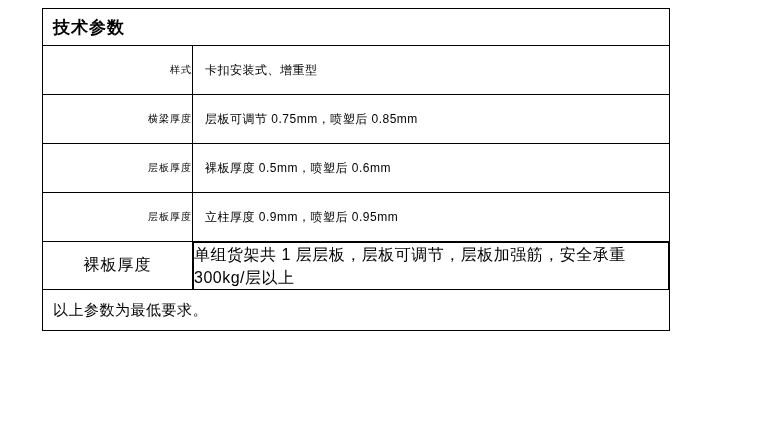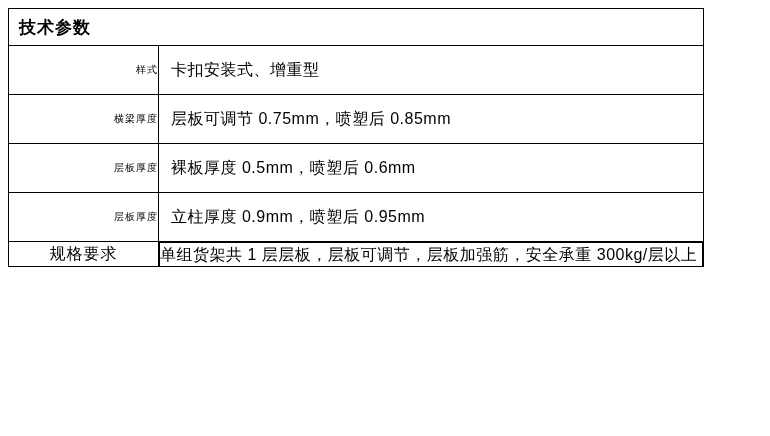--- a/index.html
+++ b/index.html
@@ -15,22 +15,23 @@
     overflow: hidden;
   }
   .sheet {
     width: 770px;
     height: 436px;
     box-sizing: border-box;
     padding: 8px 8px 0 8px;
   }
   table.spec {
     border-collapse: collapse;
-    width: 696px;
+    width: 628px;
     table-layout: fixed;
+    margin-left: 34px;
   }
   table.spec td {
     border: 1px solid #000000;
     padding: 0;
     vertical-align: middle;
   }
   .title-cell {
     height: 36px;
     font-size: 17px;
     font-weight: bold;
@@ -38,21 +39,21 @@
     letter-spacing: 1px;
   }
   .label-cell {
     width: 150px;
     text-align: right;
     font-size: 10px;
     height: 48px;
     letter-spacing: 1px;
   }
   .value-cell {
-    font-size: 16px;
+    font-size: 12px;
     padding-left: 12px !important;
     height: 48px;
     letter-spacing: 0.5px;
   }
   .inner-table {
     border-collapse: collapse;
     width: 100%;
     table-layout: fixed;
   }
   .inner-table td {
@@ -107,27 +108,30 @@
         <td class="label-cell">层板厚度</td>
         <td class="value-cell">裸板厚度 0.5mm，喷塑后 0.6mm</td>
       </tr>
 
       <tr>
         <td class="label-cell">层板厚度</td>
         <td class="value-cell">立柱厚度 0.9mm，喷塑后 0.95mm</td>
       </tr>
 
       <tr>
-        <td class="spec-label-cell">规格要求</td>
+        <td class="spec-label-cell">裸板厚度</td>
         <td>
           <table class="inner-table">
             <tbody>
               <tr>
                 <td>单组货架共 1 层层板，层板可调节，层板加强筋，安全承重 300kg/层以上</td>
               </tr>
             </tbody>
           </table>
         </td>
       </tr>
 
+      <tr>
+        <td class="footer-cell" colspan="2">以上参数为最低要求。</td>
+      </tr>
     </tbody>
   </table>
 </div>
 
 </body></html>

